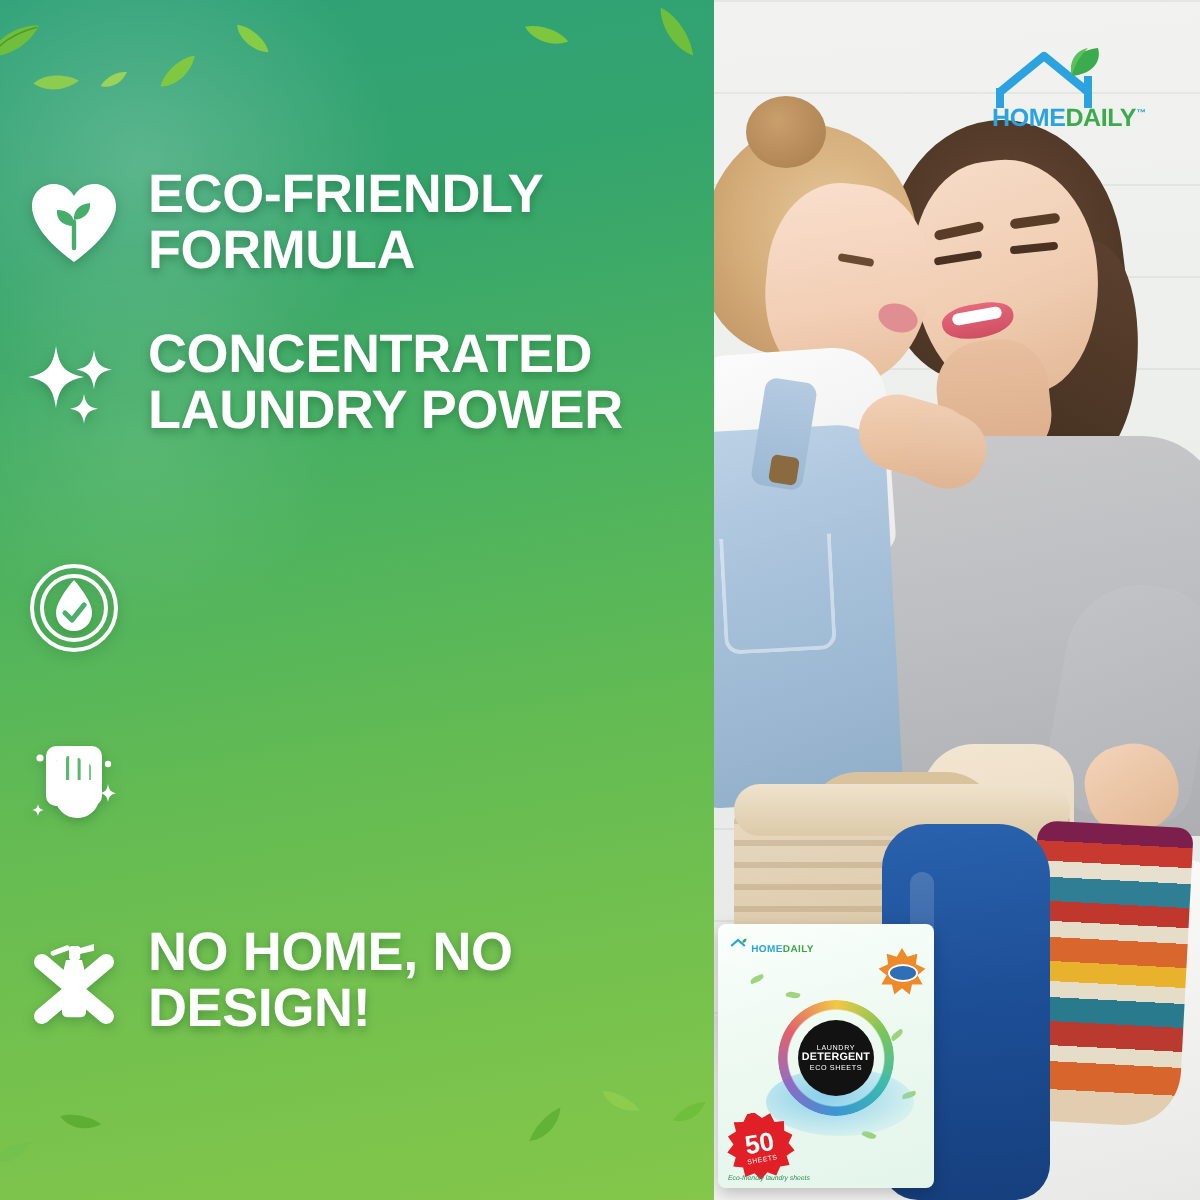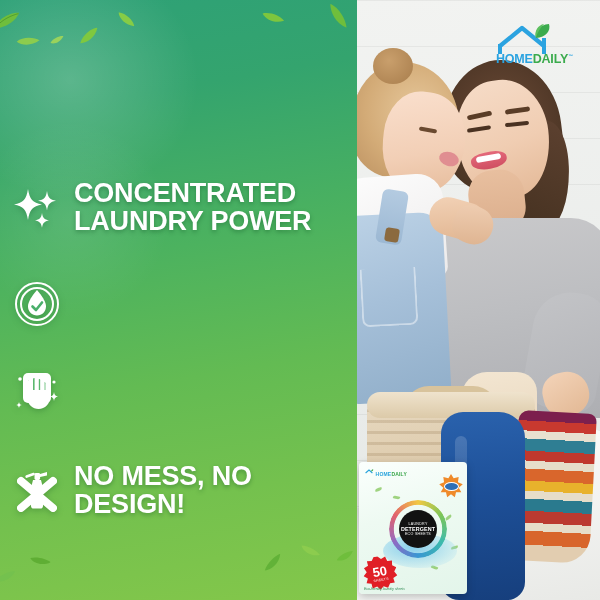--- a/index.html
+++ b/index.html
@@ -40,21 +40,21 @@
     display:flex; align-items:center; justify-content:center;
     filter:drop-shadow(0 2px 3px rgba(0,60,20,.25));
   }
   .feat-text{
     color:#ffffff; font-weight:700; font-size:27px; line-height:1.02;
     letter-spacing:-0.2px;
     text-shadow:0 2px 4px rgba(10,70,30,.35);
     font-family:"Liberation Sans", sans-serif;
   }
   .f1{ top:84px; }
-  .f2{ top:180px; }
+  .f2{ top:164px; }
   .f3{ top:281px; }
   .f4{ top:368px; }
   .f5{ top:463px; }
 
   
   .photo{
     position:absolute; left:357px; top:0; width:243px; height:600px;
     overflow:hidden; background:#e9eceb;
   }
   
@@ -384,20 +384,36 @@
         </svg>
     </div>
     <div class="leaf" style="left:336px;top:552px;transform:rotate(-14deg);">
       <svg width="18" height="9" viewBox="0 0 18 9">
           <path d="M0 6 C5 1 13 0 18 1 C13 8 5 9 0 6Z" fill="#6fbe3c"></path>
         </svg>
     </div>
 
     <div class="features">
 
+      <div class="feature f1">
+        <div class="feat-icon">
+          <svg width="44" height="42" viewBox="0 0 44 42">
+            <path d="M22 40 C4 27 1 17 1 12 C1 5 6.5 1 12 1 C16.5 1 20 3.6 22 7 C24 3.6 27.5 1 32 1 C37.5 1 43 5 43 12 C43 17 40 27 22 40Z" fill="#fff"></path>
+            <g fill="#46ad6a">
+              <path d="M22 33 L22 20" stroke="#46ad6a" stroke-width="2.2" stroke-linecap="round"></path>
+              <path d="M22 22 C16 22 13 18.5 13.5 14 C19 14 22.5 17 22 22Z"></path>
+              <path d="M22 19 C27.5 18.5 30.5 15 30 10.5 C24.5 11 21.5 14.5 22 19Z"></path>
+            </g>
+          </svg>
+        </div>
+        <div class="feat-text">
+          <div>ECO-FRIENDLY</div>
+          <div>FORMULA</div>
+        </div>
+      </div>
 
       <div class="feature f2">
         <div class="feat-icon">
           <svg width="46" height="46" viewBox="0 0 46 46" fill="#fff">
             <path d="M14 4 C15.6 14.5 18.6 17.6 28 19.5 C18.6 21.4 15.6 24.5 14 35 C12.4 24.5 9.4 21.4 0 19.5 C9.4 17.6 12.4 14.5 14 4Z"></path>
             <path d="M33 6 C34 12.6 35.9 14.6 42 15.8 C35.9 17 34 19 33 25.6 C32 19 30.1 17 24 15.8 C30.1 14.6 32 12.6 33 6Z"></path>
             <path d="M28 28 C28.8 33 30.3 34.5 35 35.4 C30.3 36.3 28.8 37.8 28 42.8 C27.2 37.8 25.7 36.3 21 35.4 C25.7 34.5 27.2 33 28 28Z"></path>
           </svg>
         </div>
         <div class="feat-text">
@@ -447,21 +463,21 @@
               <path d="M26 6 L33 4 L33 7.4 L26 9Z"></path>
               <rect x="11" y="6" width="10" height="2.6" rx="1.3" transform="rotate(-20 16 7)"></rect>
             </g>
             <g stroke="#fff" stroke-width="8" stroke-linecap="round">
               <line x1="7" y1="13" x2="39" y2="40"></line>
               <line x1="39" y1="13" x2="7" y2="40"></line>
             </g>
           </svg>
         </div>
         <div class="feat-text">
-          <div>NO MESS, NO</div>
+          <div>NO HOME, NO</div>
           <div>DESIGN!</div>
         </div>
       </div>
 
     </div>
   </div>
 
   <div class="photo">
     <div class="wall"></div>
     <div class="floor"></div>

